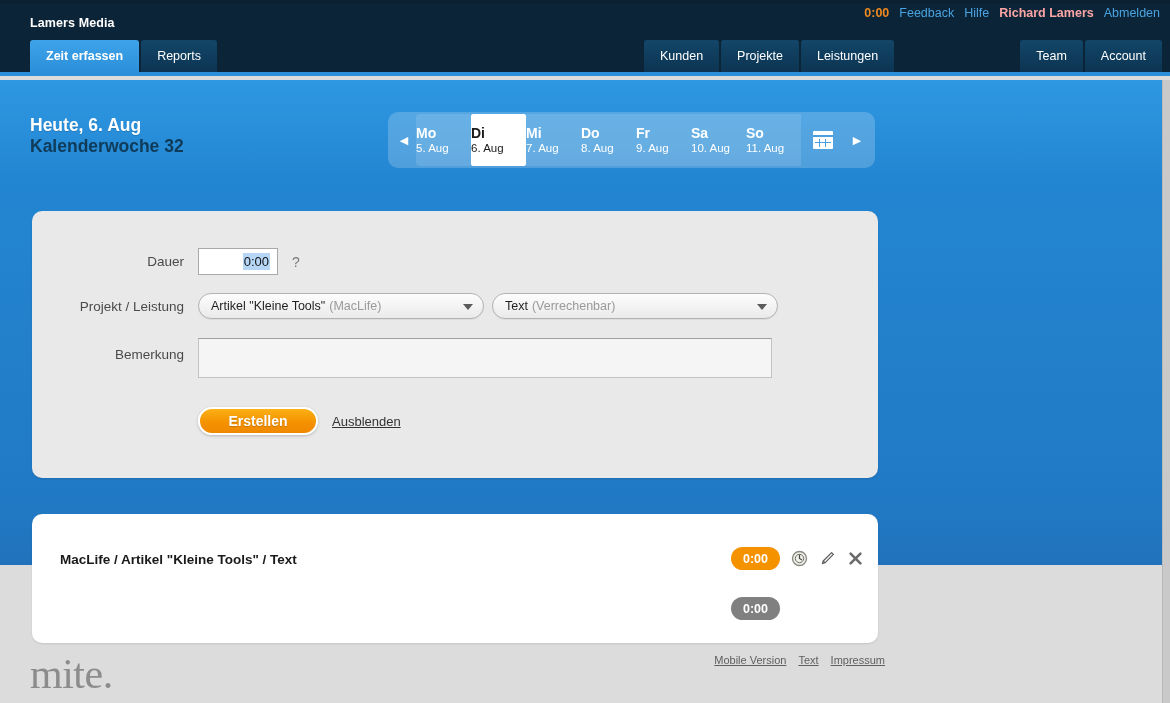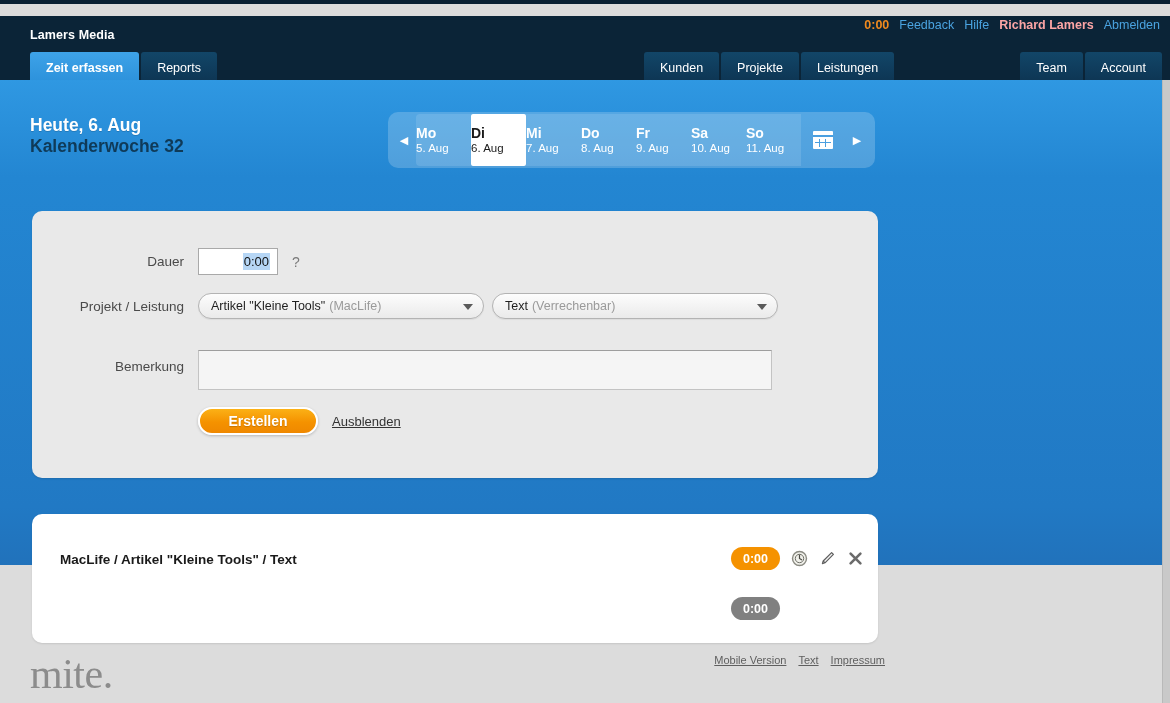--- a/index.html
+++ b/index.html
@@ -18,21 +18,21 @@
 
   
   .top-strip {
     position: absolute; top: 0; left: 0;
     width: 1170px; height: 4px;
     background: #0a2133;
   }
 
   
   .header {
-    position: absolute; top: 16px; left: 0;
+    position: absolute; top: 4px; left: 0;
     width: 1170px; height: 72px;
     background: #0b2437;
     border-bottom: 4px solid #2b8fdb;
   }
 
   .brand {
     position: absolute; left: 30px; top: 12px;
     color: #ffffff;
     font-size: 12.5px;
     font-weight: bold;
@@ -236,21 +236,21 @@
   .sel .muted { color: #9a9a9a; margin-left: 4px; }
   .caret {
     position: absolute; right: 10px; top: 50%;
     margin-top: -2px;
     width: 0; height: 0;
     border-left: 5px solid transparent;
     border-right: 5px solid transparent;
     border-top: 6px solid #5a5a5a;
   }
 
-  .bem-row { left: 6px; top: 139px; align-items: flex-start; }
+  .bem-row { left: 6px; top: 127px; align-items: flex-start; }
   .bem-row .flabel { padding-top: 9px; }
   .bem-input {
     width: 574px; height: 40px;
     border: 1px solid #c3c3c3;
     border-top-color: #9e9e9e;
     background: #f5f5f5;
     resize: none;
     font-size: 13px;
     font-family: "Liberation Sans", sans-serif;
     padding: 6px 8px;

